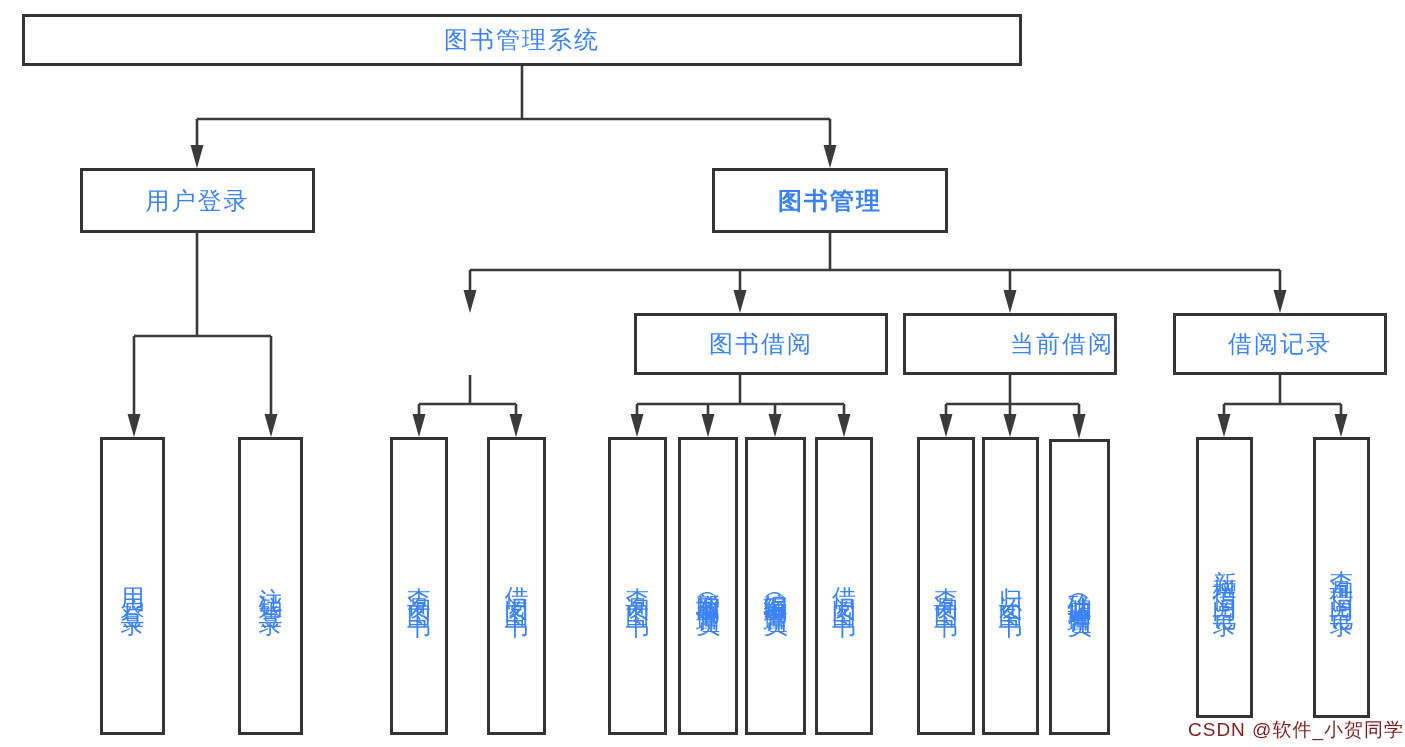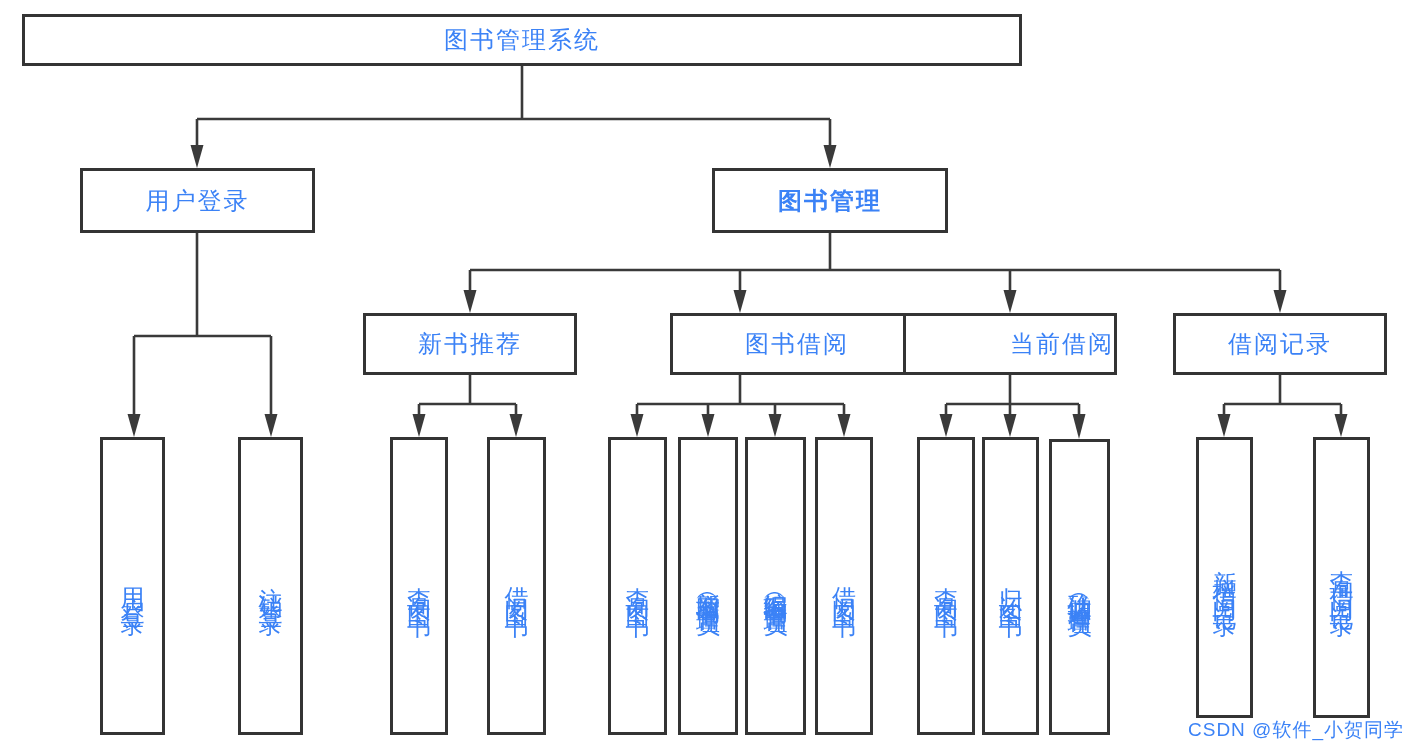--- a/index.html
+++ b/index.html
@@ -41,42 +41,42 @@
     letter-spacing: 9px;
   }
   .leaf .vlabel.tight {
     letter-spacing: 3px;
   }
   
   .n-root   { left: 22px;   top: 14px;  width: 1000px; height: 52px; }
   .n-l2a    { left: 80px;   top: 168px; width: 235px;  height: 65px; }
   .n-l2b    { left: 712px;  top: 168px; width: 236px;  height: 65px; font-weight: bold; }
   .n-l3a    { left: 363px;  top: 313px; width: 214px;  height: 62px; }
-  .n-l3b    { left: 634px;  top: 313px; width: 254px;  height: 62px; margin-left: 36px; }
+  .n-l3b    { left: 634px;  top: 313px; width: 254px;  height: 62px; }
   .n-l3c    { left: 903px;  top: 313px; width: 214px;  height: 62px; justify-content: flex-end; }
   .n-l3d    { left: 1173px; top: 313px; width: 214px;  height: 62px; }
   .n-a1 { left: 100px;  top: 437px; width: 65px; height: 298px; }
   .n-a2 { left: 238px;  top: 437px; width: 65px; height: 298px; }
   .n-b1 { left: 390px;  top: 437px; width: 58px; height: 298px; }
   .n-b2 { left: 487px;  top: 437px; width: 59px; height: 298px; }
   .n-c1 { left: 608px;  top: 437px; width: 59px; height: 298px; }
   .n-c2 { left: 678px;  top: 437px; width: 60px; height: 298px; }
   .n-c3 { left: 745px;  top: 437px; width: 61px; height: 298px; }
   .n-c4 { left: 815px;  top: 437px; width: 58px; height: 298px; }
   .n-d1 { left: 917px;  top: 437px; width: 58px; height: 298px; }
   .n-d2 { left: 982px;  top: 437px; width: 57px; height: 298px; }
   .n-d3 { left: 1049px; top: 439px; width: 61px; height: 296px; }
   .n-e1 { left: 1196px; top: 437px; width: 57px; height: 281px; }
   .n-e2 { left: 1313px; top: 437px; width: 57px; height: 281px; }
   .watermark {
     position: absolute;
     left: 1188px;
     top: 717px;
     font-size: 19px;
-    color: #3b82f6;
+    color: #7f1d1d;
     letter-spacing: 1px;
     white-space: nowrap;
     text-shadow: 1px 1px 0 rgba(255,255,255,0.9);
     z-index: 5;
   }
 </style>
 </head>
 <body>
 
 <div class="canvas">
@@ -125,23 +125,20 @@
     <span class="hlabel">图书管理系统</span>
   </div>
 
   <div class="box n-l2a">
     <span class="hlabel">用户登录</span>
   </div>
   <div class="box n-l2b">
     <span class="hlabel">图书管理</span>
   </div>
 
-  <div class="box n-l3a">
-    <span class="hlabel">新书推荐</span>
-  </div>
   <div class="box n-l3b">
     <span class="hlabel">图书借阅</span>
   </div>
   <div class="box n-l3c">
     <span class="hlabel">当前借阅</span>
   </div>
   <div class="box n-l3d">
     <span class="hlabel">借阅记录</span>
   </div>
 

